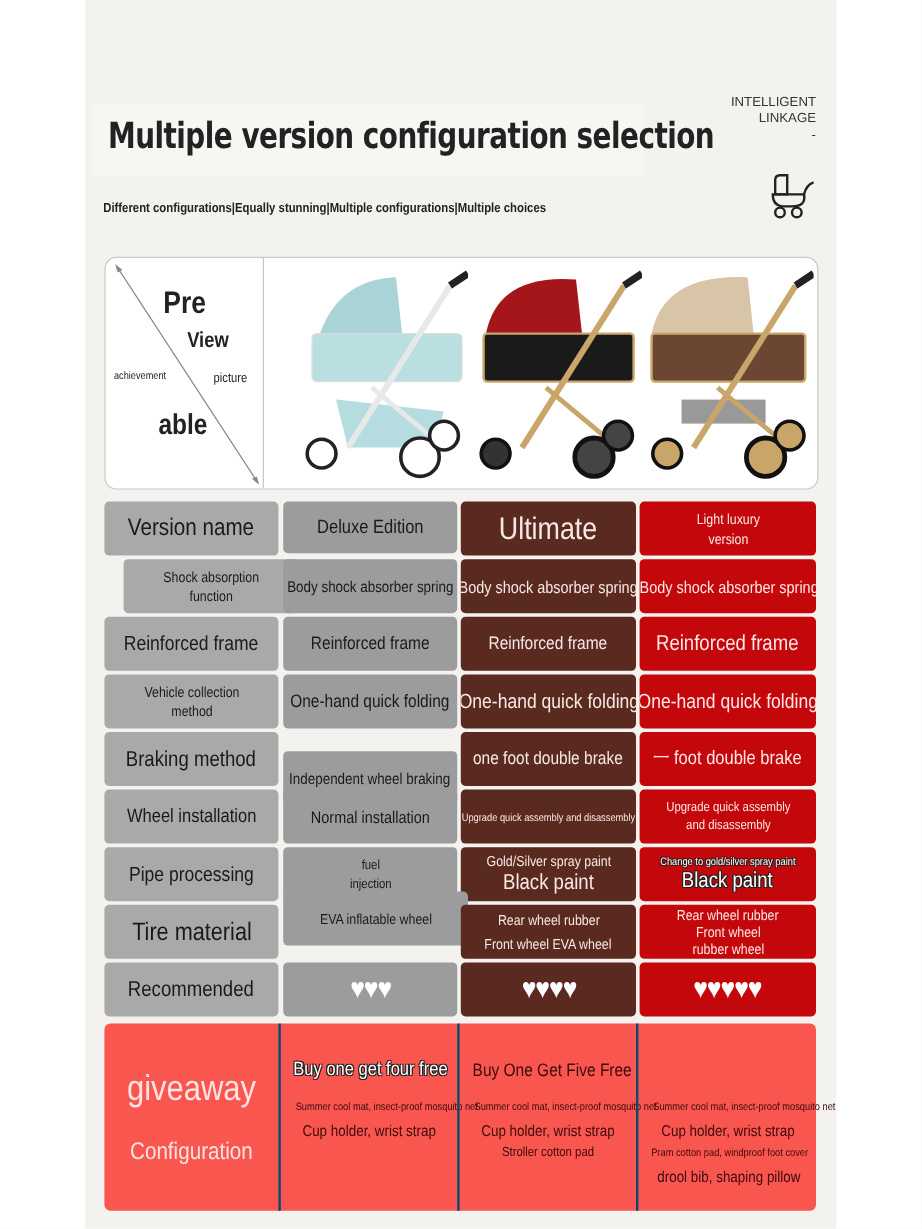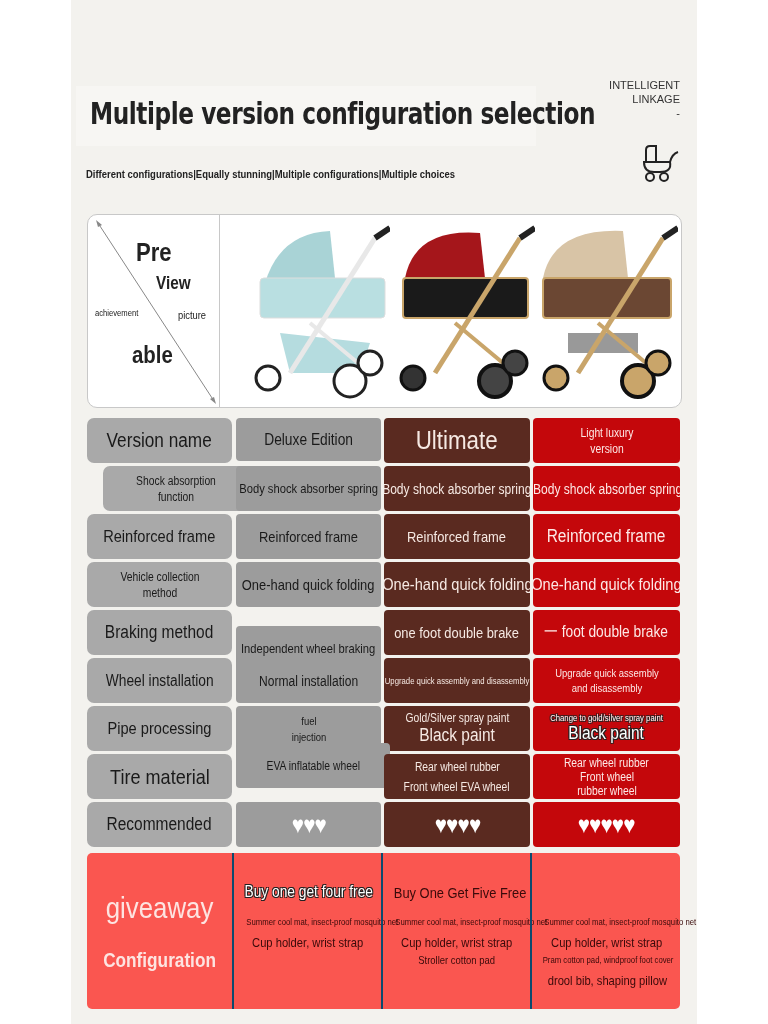--- a/index.html
+++ b/index.html
@@ -14,21 +14,21 @@
   .stroller-icon { position:absolute; left:640px; top:142px; width:42px; height:42px; }
 
   .preview { position:absolute; left:87px; top:214px; width:593px; height:192px; background:#fff; border:1px solid #c8c8c8; border-radius:10px; overflow:hidden; }
   .preview-left { position:absolute; left:0; top:0; width:131px; height:192px; border-right:1px solid #c8c8c8; }
   .pv { position:absolute; color:#222; font-weight:bold; transform:scaleX(0.85); transform-origin:left; white-space:nowrap; }
   .stroller-img { position:absolute; top:8px; width:140px; height:178px; }
 
   .grid { position:absolute; left:87px; top:418px; }
   .cell { position:absolute; border-radius:4px; display:flex; align-items:center; justify-content:center; text-align:center; overflow:hidden; }
   .cell span { display:block; transform:scaleX(0.86); white-space:nowrap; }
-  .c-label { background:#a9a9a9; color:#1a1a1a;border-radius:7px; }
+  .c-label { background:#a9a9a9; color:#1a1a1a; }
   .c-deluxe { background:#9c9c9c; color:#1a1a1a; }
   .c-ultimate { background:#5a2a20; color:#f6e9e3; }
   .c-light { background:#c4070b; color:#fde8e6; }
   .hearts { font-size:24px; letter-spacing:-1px; color:#fff; }
 
   .gift { position:absolute; left:87px; top:853px; width:593px; height:156px; background:#fa5650; border-radius:5px; }
   .gift-col { position:absolute; top:0; height:156px; border-left:2px solid #0c4a6e; }
   .gtext { position:absolute; left:0; right:0; text-align:center; white-space:nowrap; }
   .gtext span { display:inline-block; transform:scaleX(0.86); }
   .outlined { color:#fff; text-shadow: -1px -1px 0 #222, 1px -1px 0 #222, -1px 1px 0 #222, 1px 1px 0 #222; }
@@ -226,21 +226,21 @@
       <span>♥♥♥♥</span>
     </div>
   <div class="cell c-light hearts" style="left:446px;top:384px;width:147px;height:45px;">
       <span>♥♥♥♥♥</span>
     </div>
 </div>
 
 <div class="gift">
   <div class="gift-col" style="left:0;width:145px;border-left:none;">
     <div class="gtext" style="top:38px;font-size:30px;color:#fde4e1;"><span>giveaway</span></div>
-    <div class="gtext" style="top:96px;font-size:20px;color:#fde4e1;font-weight:bold;"><span>Configuration</span></div>
+    <div class="gtext" style="top:96px;font-size:20px;color:#fde4e1;"><span>Configuration</span></div>
   </div>
 
   <div class="gift-col" style="left:145px;width:148px;">
     <div class="gtext outlined" style="top:30px;font-size:16px;"><span>Buy one get four free</span></div>
     <div class="gtext dark" style="top:64px;font-size:9px;"><span>Summer cool mat, insect-proof mosquito net</span></div>
     <div class="gtext dark" style="top:82px;font-size:13px;"><span>Cup holder, wrist strap</span></div>
   </div>
 
   <div class="gift-col" style="left:294px;width:148px;">
     <div class="gtext dark" style="top:31px;font-size:15px;"><span>Buy One Get Five Free</span></div>

